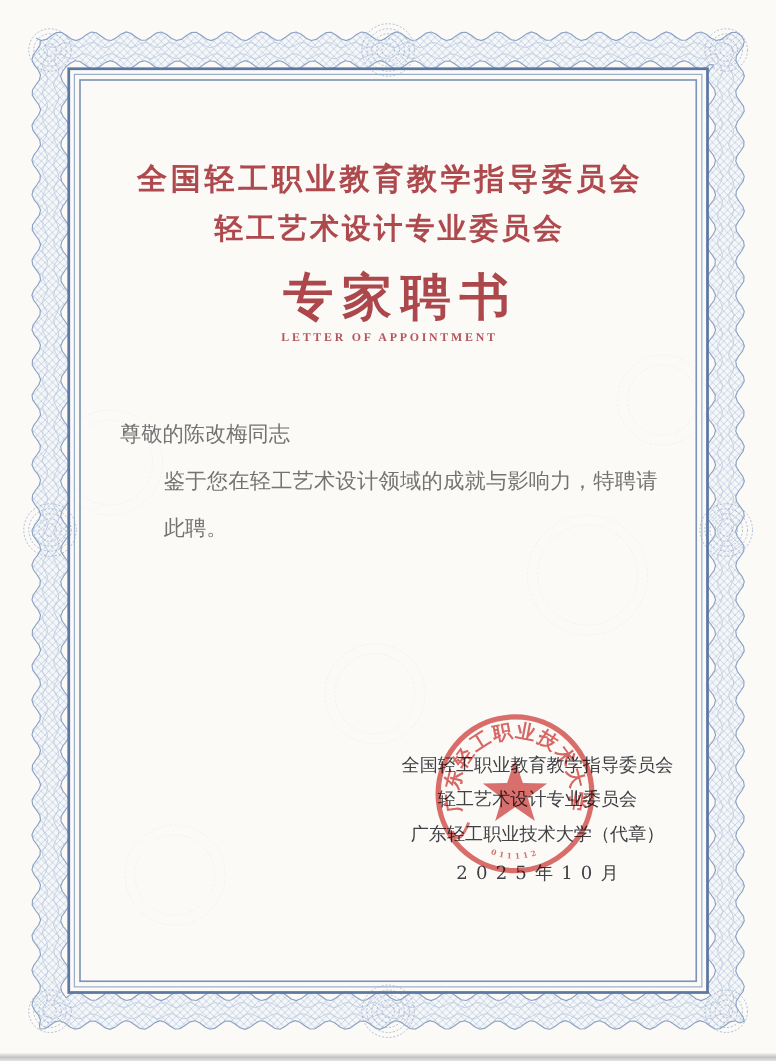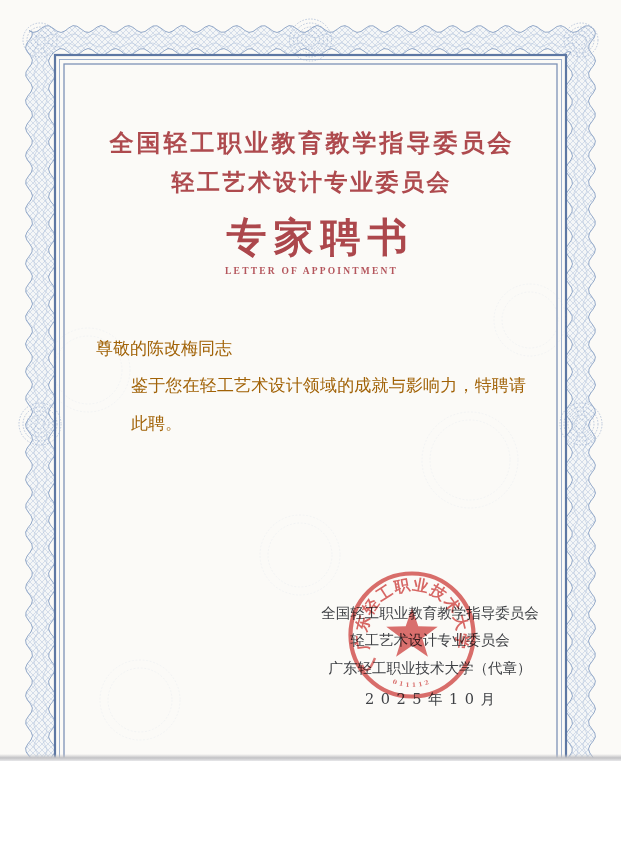--- a/index.html
+++ b/index.html
@@ -1,17 +1,17 @@
 <!DOCTYPE html>
 <html><head>
 <meta charset="utf-8">
 <style>
   html,body { margin:0; padding:0; background:#ffffff; }
   .page {
-    position:relative; width:621px; height:761px; overflow:hidden;
+    position:relative; width:621px; height:849px; overflow:hidden;
     background:#fbfaf7;
     font-family:"DejaVu Serif","Liberation Serif",serif;
   }
   svg.border-svg { position:absolute; left:0; top:0; width:621px; height:849px; }
 
   .org1 {
     position:absolute; top:127px; left:0; right:0; text-align:center;
     font-size:24px; font-weight:bold; color:#ae4a4e;
     letter-spacing:3px; padding-left:3px;
   }
@@ -27,21 +27,21 @@
   }
   .cert-subtitle {
     position:absolute; top:266px; left:0; right:0; text-align:center;
     font-family:Liberation Serif, serif;
     font-size:9.5px; font-weight:bold; color:#b4555c;
     letter-spacing:2.2px; padding-left:2.2px;
   }
 
   .body-block {
     position:absolute; left:96px; top:330px; width:430px;
-    font-size:17px; color:#a16207;
+    font-size:17px; color:#737373;
   }
   .body-block .line { height:37.4px; line-height:37.4px; }
   .indent { text-indent:35px; }
   .just   { text-align:justify; text-align-last:justify; }
 
   .signature {
     position:absolute; left:285px; top:600px; width:290px;
     text-align:center; font-size:14.5px; color:#3f4145;
   }
   .signature .sline { height:27.4px; line-height:27.4px; }

